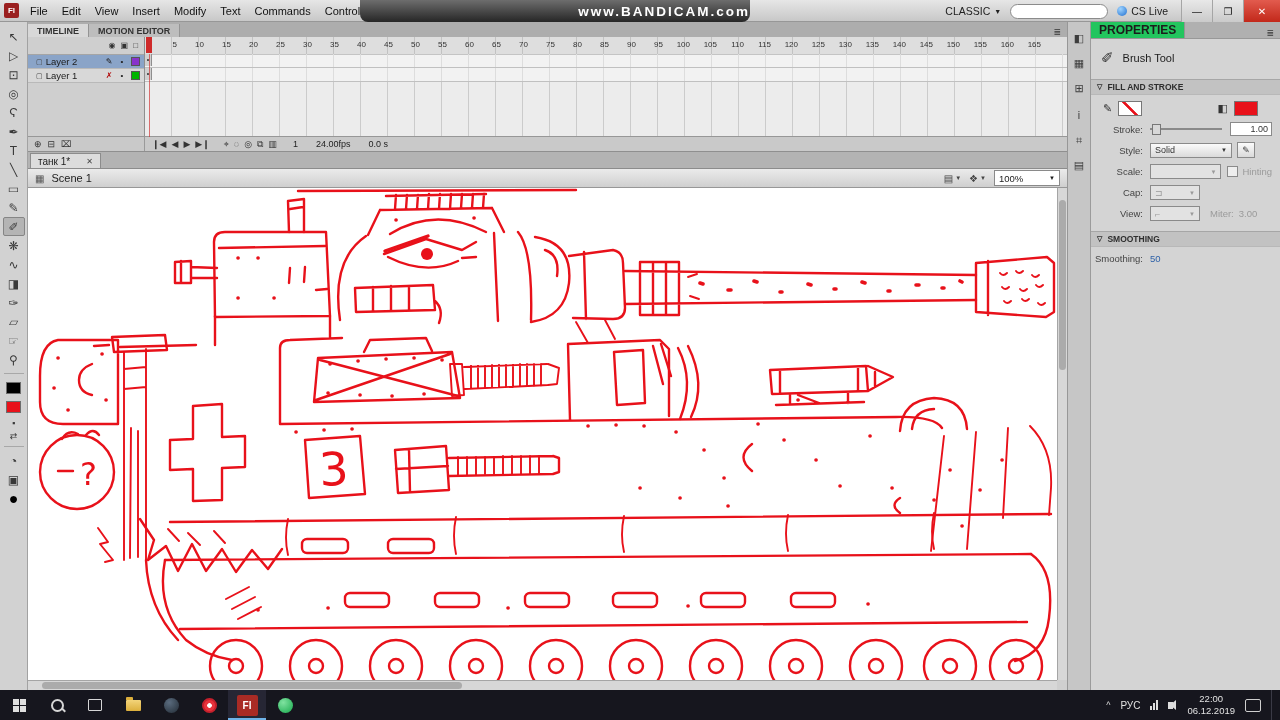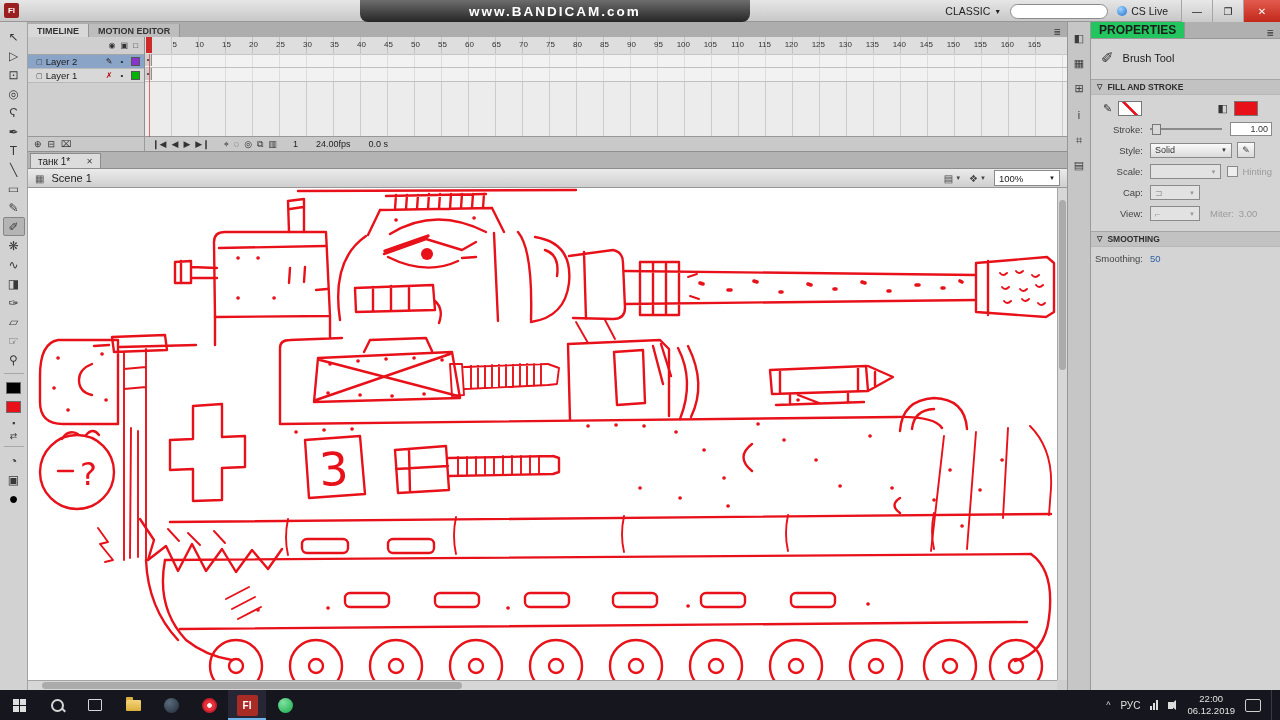--- a/index.html
+++ b/index.html
@@ -8,21 +8,21 @@
        background:#d2d2d2;--red:#e8111a;--sel:#8aa4c8;}
 
   
   .titlebar{position:absolute;left:0;top:0;width:1280px;height:22px;
     background:linear-gradient(#e6e6e6,#c8c8c8);border-bottom:1px solid #979797;
     display:flex;align-items:center;padding-left:4px;box-sizing:border-box;z-index:20;}
   .app-badge{width:15px;height:15px;background:#9a1f1f;color:#fff;font-weight:bold;font-size:8px;
     display:flex;align-items:center;justify-content:center;border-radius:2px;margin-right:4px;}
   .menu-item{padding:4px 7px;font-size:11px;color:#111;cursor:default;}
   .bandicam{position:absolute;left:360px;top:0;width:390px;height:22px;z-index:30;
-    background:linear-gradient(#6d6d6d,#262626);color:#fff;display:flex;align-items:center;justify-content:center;
+    background:linear-gradient(#6d6d6d,#262626);color:#fff;display:flex;align-items:center;justify-content:flex-end;
     font-weight:bold;font-size:13.5px;letter-spacing:2px;border-radius:0 0 8px 8px;}
   .tb-right{position:absolute;right:0;top:0;height:22px;display:flex;align-items:center;gap:9px;}
   .workspace{display:flex;align-items:center;gap:4px;font-size:10.5px;color:#222;}
   .search-box{width:84px;height:13px;border:1px solid #8b8b8b;border-radius:8px;background:#fff;font-size:10px;padding:0 6px;outline:none;}
   .cslive{display:flex;align-items:center;gap:4px;font-size:10.5px;}
   .cs-dot{width:10px;height:10px;border-radius:50%;background:radial-gradient(circle at 35% 30%,#9fd4ff,#1f6fd0);}
   #winbtns{display:flex;height:22px;margin-left:4px;}
   .winbtn{width:30px;height:22px;display:flex;align-items:center;justify-content:center;font-size:10px;color:#222;background:linear-gradient(#e8e8e8,#cacaca);border-left:1px solid #a5a5a5;}
   .winbtn.close{background:linear-gradient(#e25b4e,#c2281a);color:#fff;width:36px;}
 
@@ -147,20 +147,33 @@
   .notif{width:14px;height:11px;border:1.5px solid #cfcfcf;border-radius:2px;}
   .show-desktop{width:4px;height:30px;border-left:1px solid #3a3a46;}
 </style>
 </head>
 <body>
 
 <div class="app" style="--red: #e8111a; --sel: #8aa4c8;">
 
   <div class="titlebar">
     <div class="app-badge">Fl</div>
+    <div id="menu-items" style="display:flex;">
+        <div class="menu-item">File</div>
+        <div class="menu-item">Edit</div>
+        <div class="menu-item">View</div>
+        <div class="menu-item">Insert</div>
+        <div class="menu-item">Modify</div>
+        <div class="menu-item">Text</div>
+        <div class="menu-item">Commands</div>
+        <div class="menu-item">Control</div>
+        <div class="menu-item">Debug</div>
+        <div class="menu-item">Window</div>
+        <div class="menu-item">Help</div>
+      </div>
     <div class="tb-right">
       <div class="workspace">
         <span>CLASSIC</span>
         <span style="font-size:7px;">▼</span>
       </div>
       <input class="search-box" value="" style="">
       <div class="cslive">
         <span class="cs-dot"></span>
         <span>CS Live</span>
       </div>

